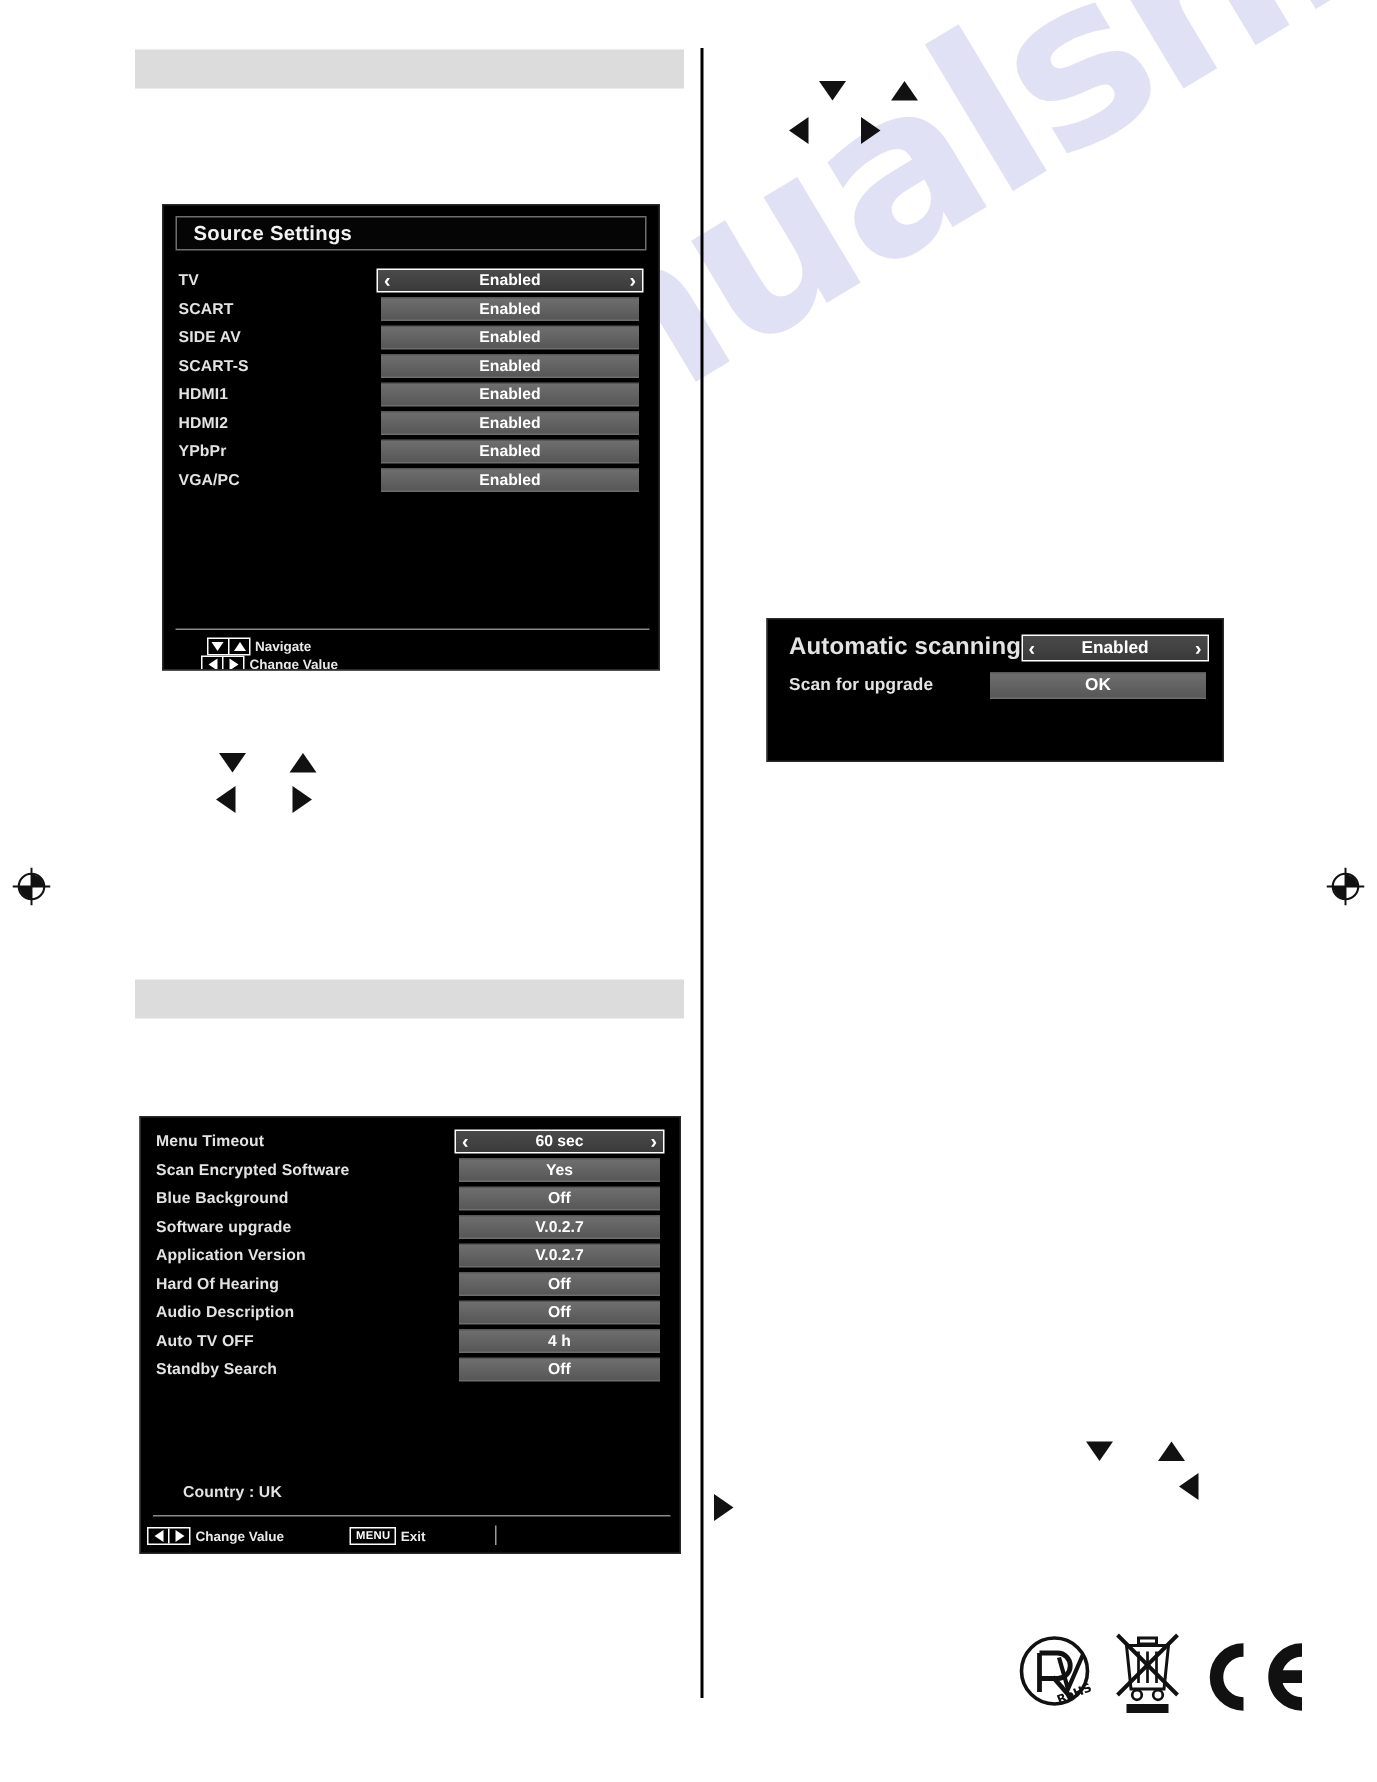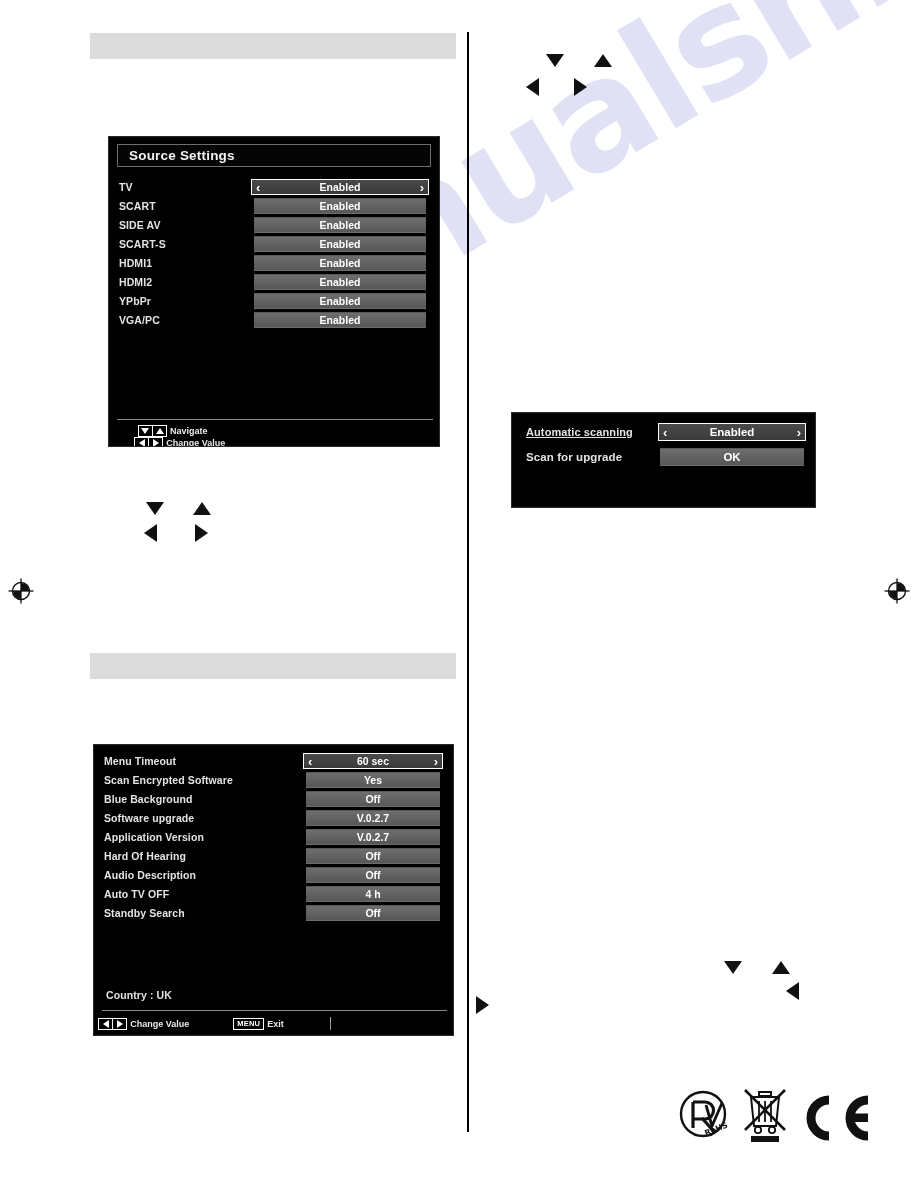--- a/index.html
+++ b/index.html
@@ -363,21 +363,21 @@
         <span class="osd-value" style="width:134px; margin-right:3px;">4 h</span>
       </div>
 
       <div class="osd-row">
         <span class="osd-label">Standby Search</span>
         <span class="osd-value" style="width:134px; margin-right:3px;">Off</span>
       </div>
 
     </div>
 
-    <div class="osd-note" style="left:12px; bottom:34px;">Country : UK</div>
+    <div class="osd-note" style="left:28px; bottom:34px;">Country : UK</div>
     <div class="osd-sep" style="left:8px; bottom:24px; width:345px;"></div>
 
     <div class="osd-footer" style="left:4px; bottom:4px;">
       <span class="fitem">
         <span class="keycap split">
           <span class="half">
               <span class="mini-tri mini-left"></span>
             </span>
           <span class="vbar"></span>
           <span class="half">
@@ -395,21 +395,21 @@
       </span>
 
       <span class="fdiv"></span>
     </div>
   </div>
 
   <div class="osd" style="left:511px; top:412px; width:305px; height:96px;">
     <div class="osd-rows" style="padding:8px 9px 0 14px;">
 
       <div class="osd-row selected" style="height:21px; margin-bottom:4px;">
-        <span class="osd-label" style="font-size:11px;text-decoration:underline;">Automatic scanning</span>
+        <span class="osd-label" style="font-size:16px;">Automatic scanning</span>
         <span class="osd-value" style="width:148px; height:18px; line-height:17px; font-size:11.5px;">
           <span class="chev l">‹</span>
           <span>Enabled</span>
           <span class="chev r">›</span>
         </span>
       </div>
 
       <div class="osd-row" style="height:21px;">
         <span class="osd-label" style="font-size:11.5px;">Scan for upgrade</span>
         <span class="osd-value" style="width:144px; height:18px; line-height:17px; font-size:11.5px; margin-right:2px;">OK</span>

